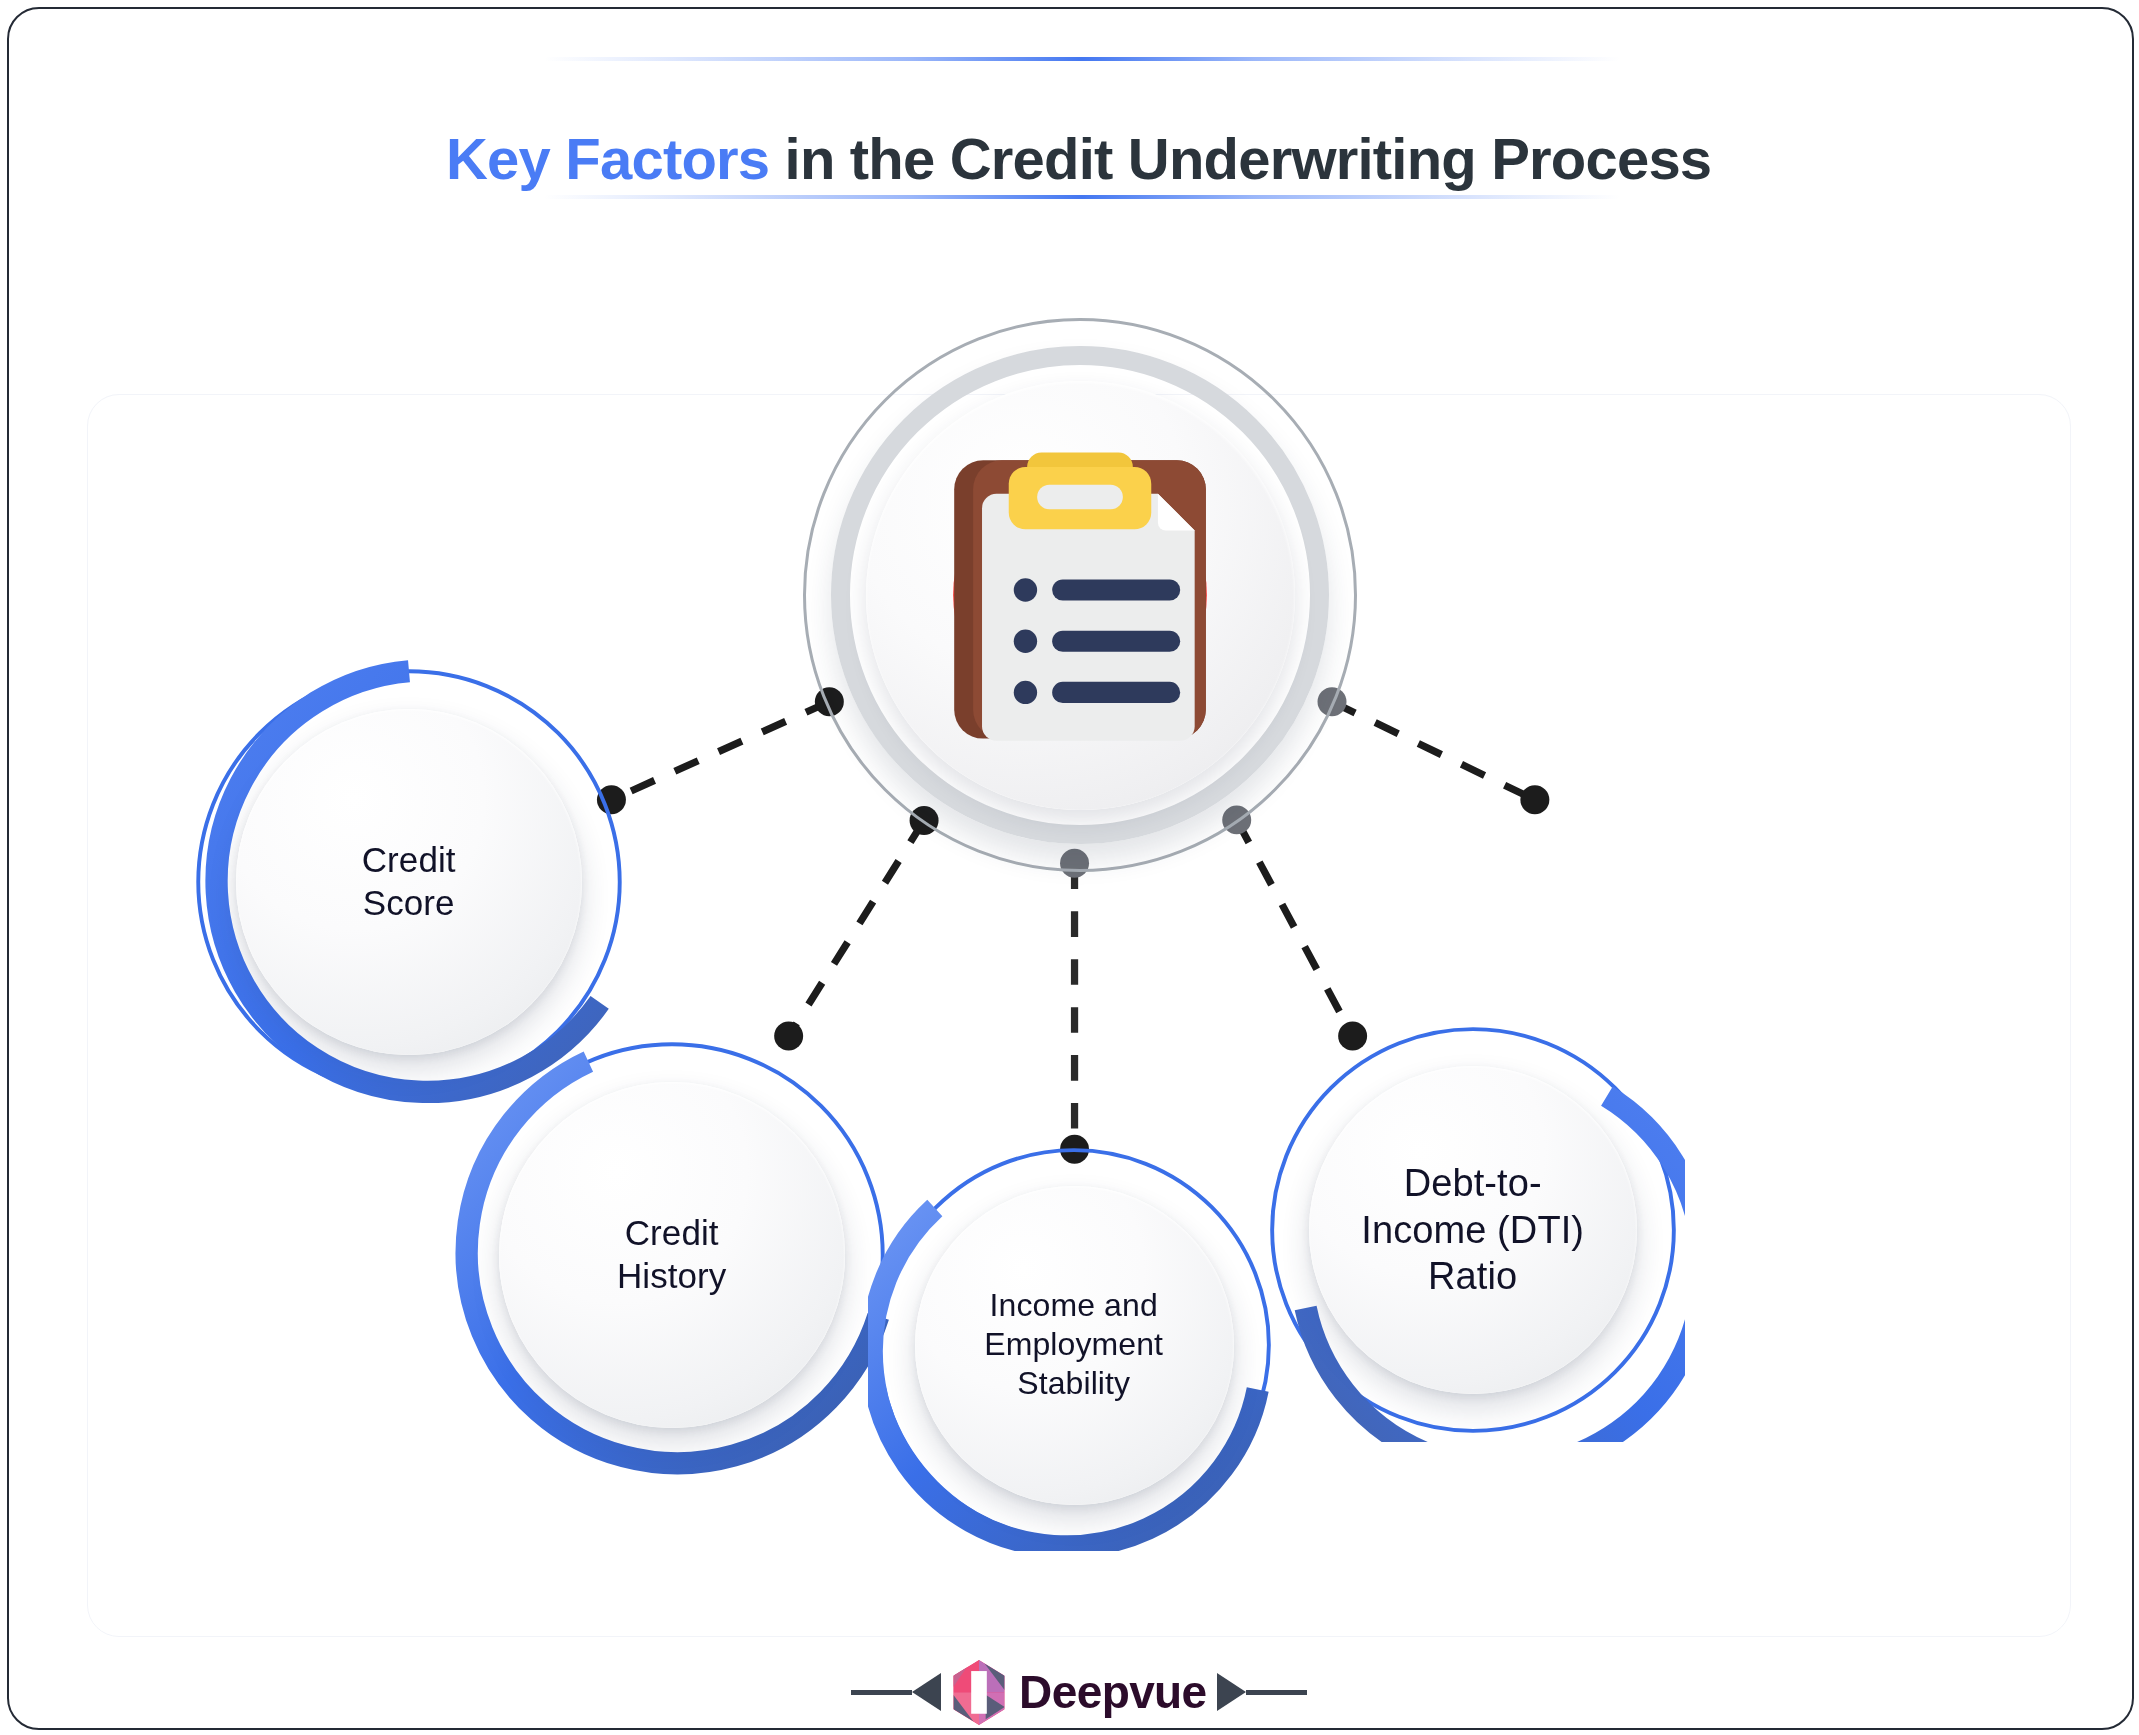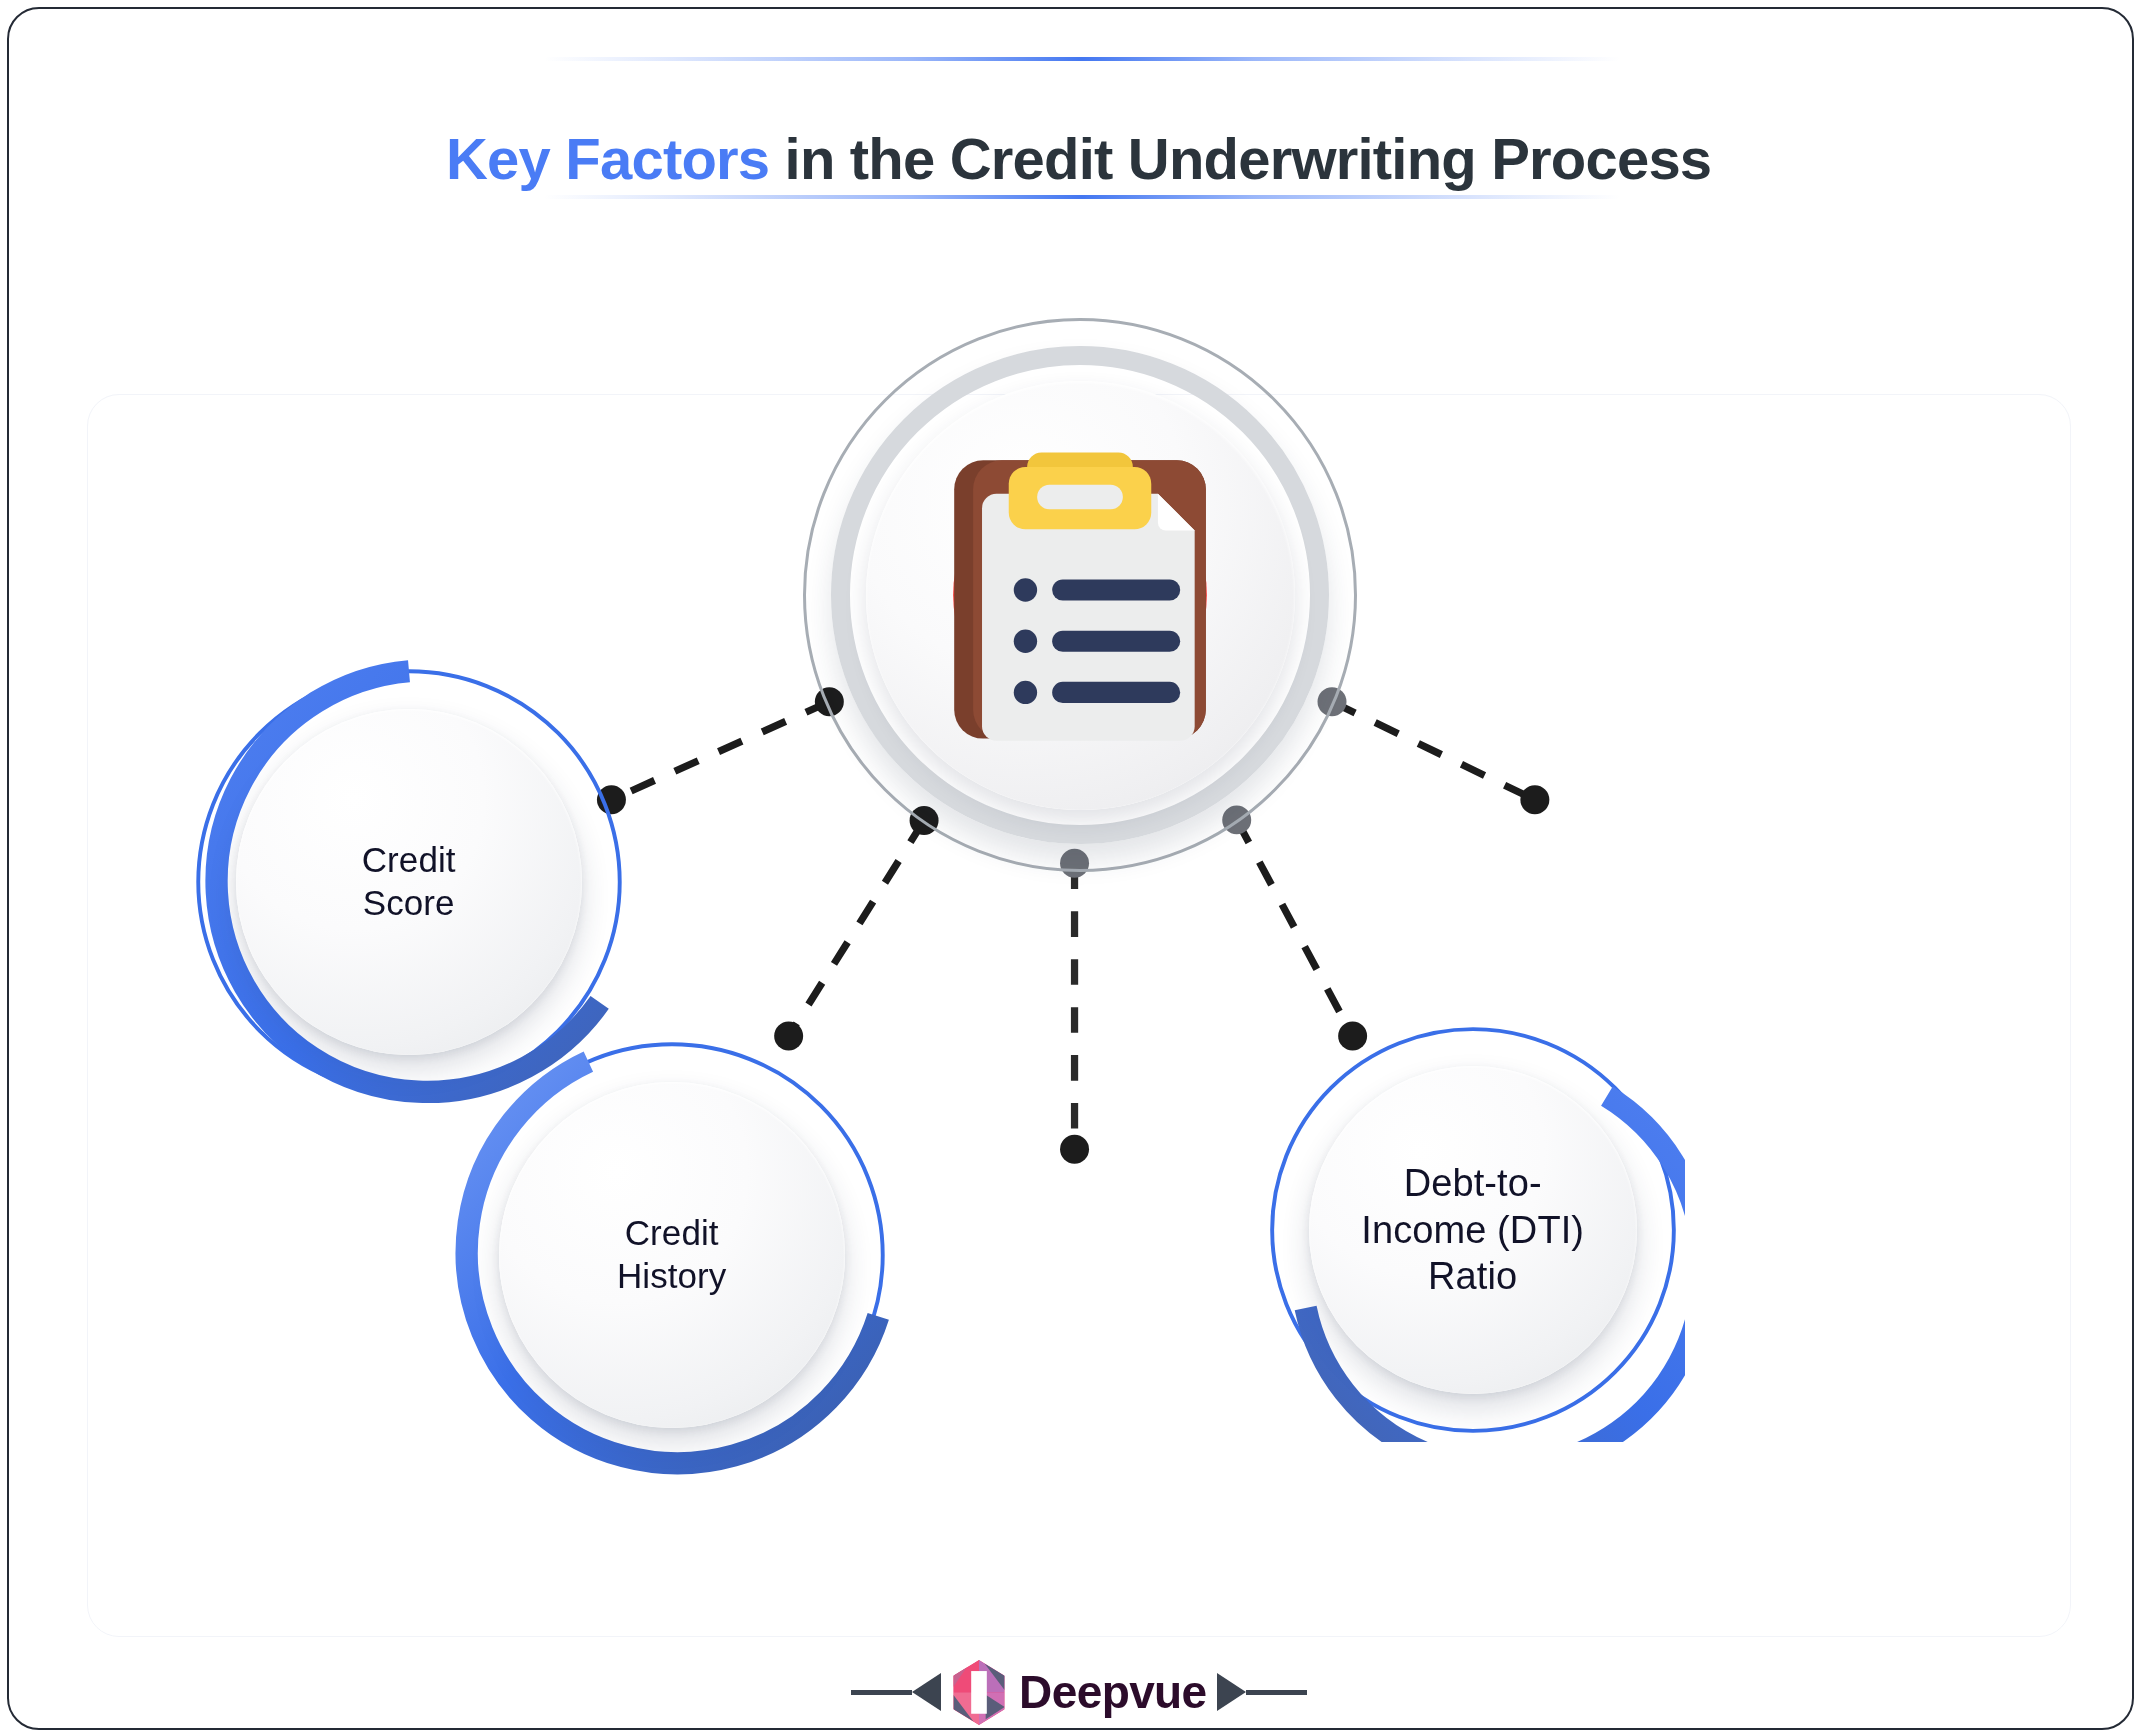--- a/index.html
+++ b/index.html
@@ -213,20 +213,37 @@
           </linearGradient>
         </defs>
         <circle cx="400" cy="400" r="378" fill="none" stroke="#3a6fe8" stroke-width="7"></circle>
         <path d="M250 53 A378 378 0 1 0 770 510" fill="none" stroke="url(#gB)" stroke-width="40" stroke-linecap="butt"></path>
       </svg>
       <div class="disc" style="left:50px;top:50px;width:346px;height:346px;"></div>
       <div class="label">Credit
 History</div>
     </div>
 
+    <div class="node" id="n-income" style="left:859px;top:1130px;width:412px;height:412px;">
+      <svg class="ring" width="412" height="412" viewBox="0 0 740 740">
+        <defs>
+          <linearGradient id="gC" x1="0" y1="0" x2="1" y2="1">
+            <stop offset="0%" stop-color="#6e97f4"></stop>
+              <stop offset="45%" stop-color="#3a6fe8"></stop>
+              <stop offset="100%" stop-color="#3b5ea9"></stop>
+          </linearGradient>
+        </defs>
+        <circle cx="370" cy="370" r="350" fill="none" stroke="#3a6fe8" stroke-width="7"></circle>
+        <path d="M120 124 A350 350 0 1 0 700 450" fill="none" stroke="url(#gC)" stroke-width="40" stroke-linecap="butt"></path>
+      </svg>
+      <div class="disc" style="left:47px;top:47px;width:319px;height:319px;"></div>
+      <div class="label" style="font-size:32px;">Income and
+Employment
+Stability</div>
+    </div>
 
     <div class="node" id="n-dti" style="left:1252px;top:1009px;width:424px;height:424px;">
       <svg class="ring" width="424" height="424" viewBox="0 0 760 760">
         <defs>
           <linearGradient id="gD" x1="1" y1="0" x2="0" y2="1">
             <stop offset="0%" stop-color="#4f7ff0"></stop>
               <stop offset="50%" stop-color="#3a6fe8"></stop>
               <stop offset="100%" stop-color="#4463ab"></stop>
           </linearGradient>
         </defs>

